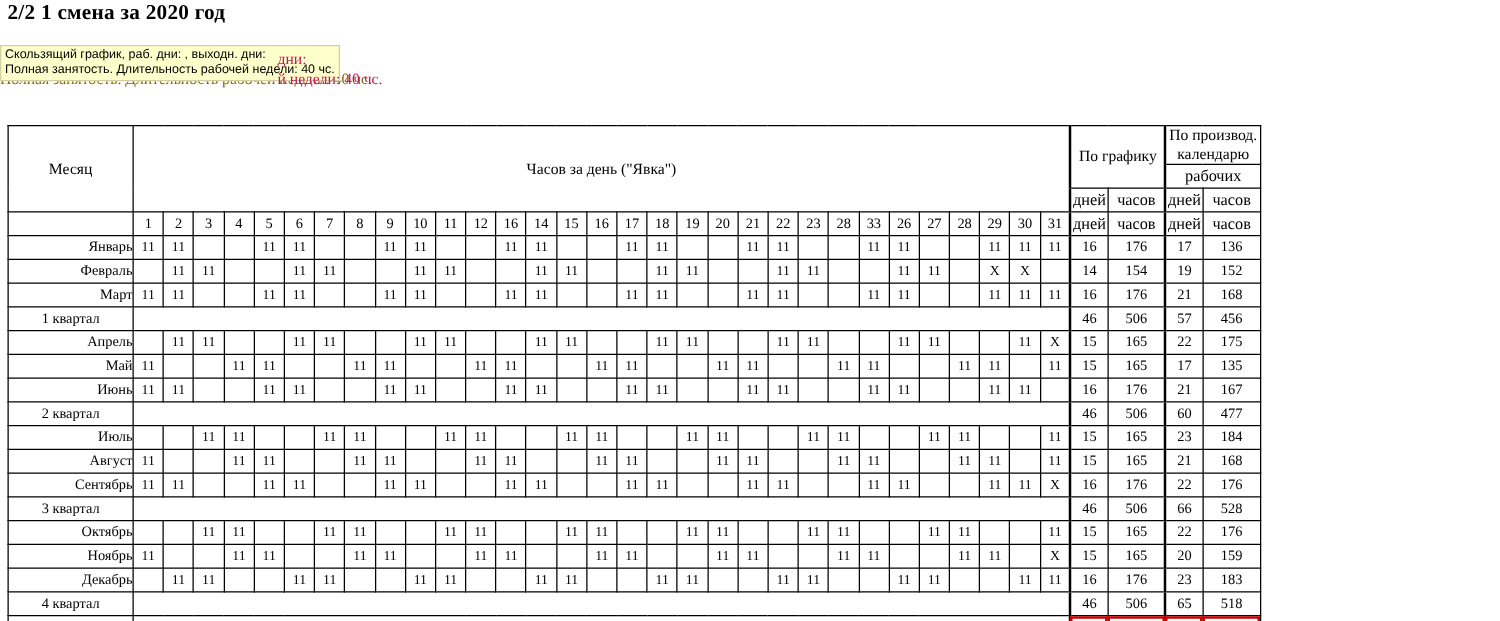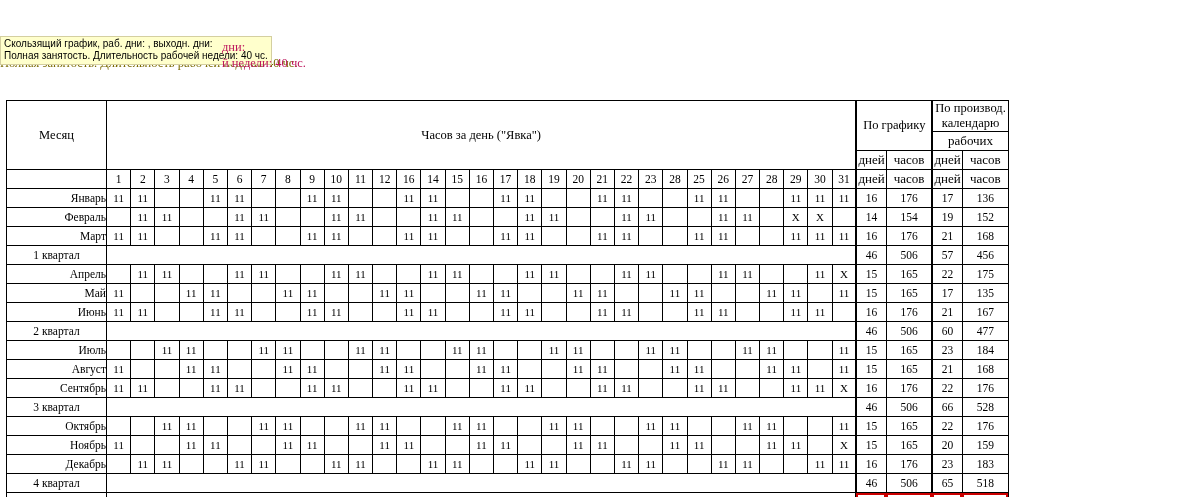--- a/index.html
+++ b/index.html
@@ -87,20 +87,21 @@
   .redbox { outline: 2px solid #cc0000; outline-offset: -2px; }
 
   .hdr-sub { font-size: 13px; }
   .cell-x { font-size: 11.5px; }
 </style>
 </head>
 <body>
 
 <div class="page">
 
+  <div class="title">2/2 1 смена за 2020 год</div>
 
   <div class="legend">
     <div>Скользящий график, раб. дни: , выходн. дни:</div>
     <div class="l2">Полная занятость. Длительность рабочей недели: 40 чс.</div>
   </div>
 
   <div class="legend-right">
     <div>дни:</div>
     <div>й недели: 40 чс.</div>
   </div>
@@ -146,21 +147,21 @@
           <th class="daynum">15</th>
           <th class="daynum">16</th>
           <th class="daynum">17</th>
           <th class="daynum">18</th>
           <th class="daynum">19</th>
           <th class="daynum">20</th>
           <th class="daynum">21</th>
           <th class="daynum">22</th>
           <th class="daynum">23</th>
           <th class="daynum">28</th>
-          <th class="daynum">25</th>
+          <th class="daynum">33</th>
           <th class="daynum">26</th>
           <th class="daynum">27</th>
           <th class="daynum">28</th>
           <th class="daynum">29</th>
           <th class="daynum">30</th>
           <th class="daynum">31</th>
           <th class="hdr-sub thick-left">дней</th>
           <th class="hdr-sub">часов</th>
           <th class="hdr-sub thick-left">дней</th>
           <th class="hdr-sub">часов</th>

